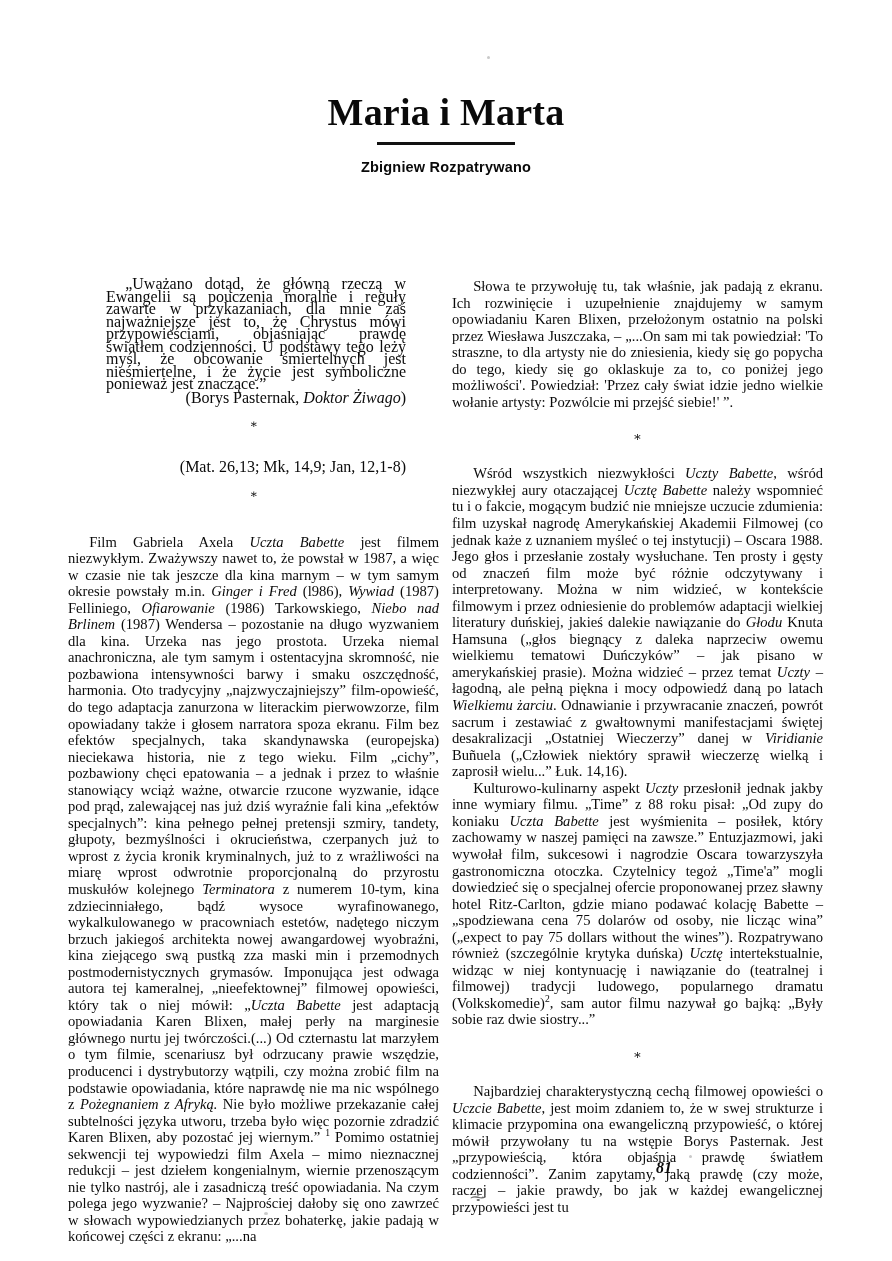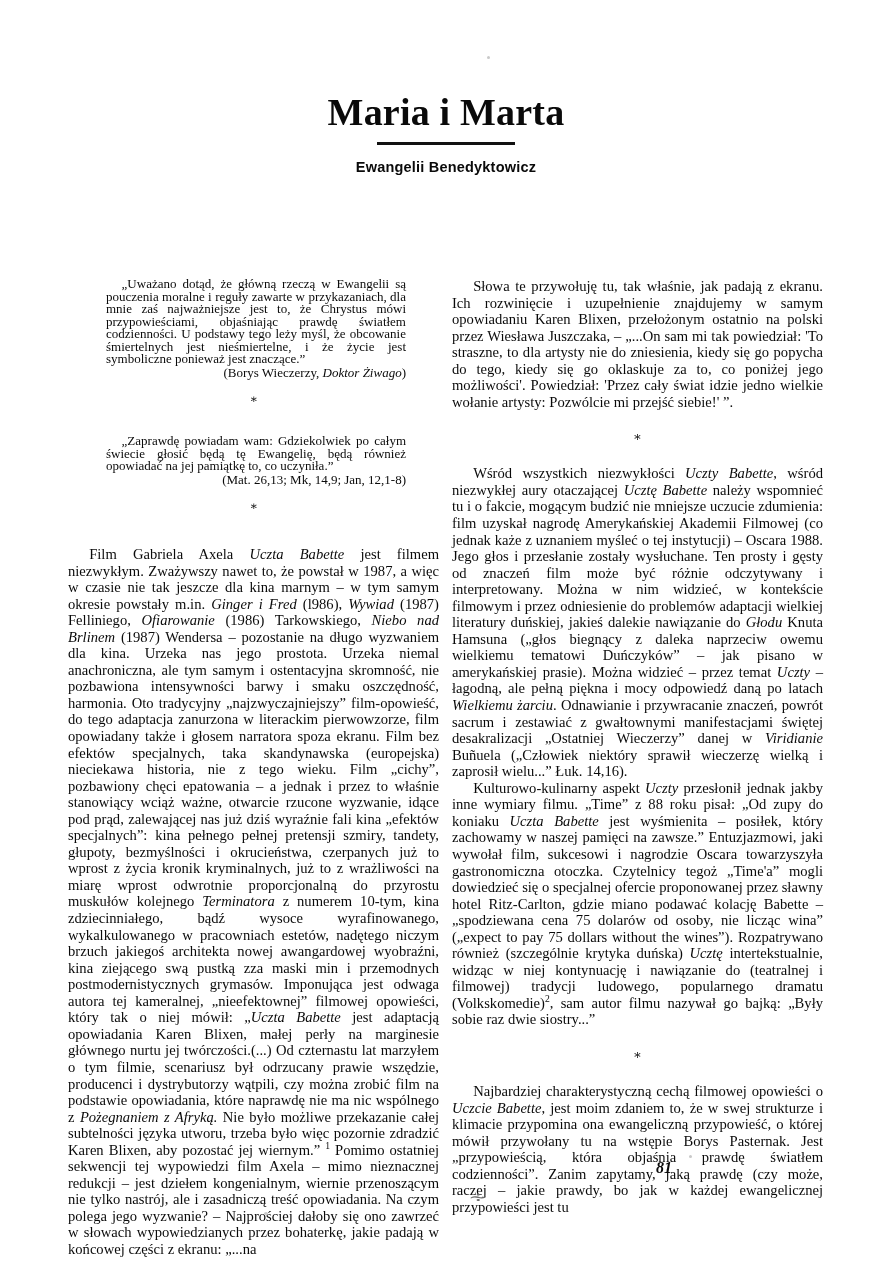--- a/index.html
+++ b/index.html
@@ -67,21 +67,21 @@
   .col-right { left: 452px; }
 
   .col p {
     margin: 0;
     text-indent: 1.45em;
   }
   .col p.noindent { text-indent: 0; }
 
   
   .epigraph {
-    font-size: 13px;
+    font-size: 16px;
     line-height: 12.5px;
     text-align: justify;
     margin: 0 4px 0 38px;
     width: 300px;
   }
   .epigraph p {
     margin: 0;
     text-indent: 1.2em;
   }
   .epigraph .attrib {
@@ -143,36 +143,35 @@
   }
 </style>
 </head>
 <body>
 
 <div class="page">
 
   <div class="title-block">
     <div class="title-line">Maria i Marta</div>
     <div class="title-rule"></div>
-    <div class="byline">Ewangelii Benedyktowicz</div>
+    <div class="byline">Zbigniew Rozpatrywano</div>
   </div>
 
   <div class="col col-left">
 
     <div class="epigraph">
       <p>„Uważano dotąd, że główną rzeczą w Ewangelii są pouczenia moralne i reguły zawarte w przykazaniach, dla mnie zaś najważniejsze jest to, że Chrystus mówi przypowieściami, objaśniając prawdę światłem codzienności. U podstawy tego leży myśl, że obcowanie śmiertelnych jest nieśmiertelne, i że życie jest symboliczne ponieważ jest znaczące.”</p>
-      <span class="attrib"><span>(Borys Wieczerzy, </span><i>Doktor Żiwago</i><span>)</span></span>
+      <span class="attrib"><span>(Borys Pasternak, </span><i>Doktor Żiwago</i><span>)</span></span>
     </div>
 
     <div class="sep-star">∗</div>
 
     <div class="epi-gap-2"></div>
 
     <div class="epigraph">
-      <p>„Zaprawdę powiadam wam: Gdziekolwiek po całym świecie głosić będą tę Ewangelię, będą również opowiadać na jej pamiątkę to, co uczyniła.”</p>
       <span class="attrib">(Mat. 26,13; Mk, 14,9; Jan, 12,1-8)</span>
     </div>
 
     <div class="sep-star">∗</div>
 
     <div class="epi-gap-1"></div>
 
     <p><span>Film Gabriela Axela </span><i>Uczta Babette</i><span> jest filmem niezwykłym. Zważywszy nawet to, że powstał w 1987, a więc w czasie nie tak jeszcze dla kina marnym – w tym samym okresie powstały m.in. </span><i>Ginger i Fred</i><span> (l986), </span><i>Wywiad</i><span> (1987) Felliniego, </span><i>Ofiarowanie</i><span> (1986) Tarkowskiego, </span><i>Niebo nad Brlinem</i><span> (1987) Wendersa – pozostanie na długo wyzwaniem dla kina. Urzeka nas jego prostota. Urzeka niemal anachroniczna, ale tym samym i ostentacyjna skromność, nie pozbawiona intensywności barwy i smaku oszczędność, harmonia. Oto tradycyjny „najzwyczajniejszy” film-opowieść, do tego adaptacja zanurzona w literackim pierwowzorze, film opowiadany także i głosem narratora spoza ekranu. Film bez efektów specjalnych, taka skandynawska (europejska) nieciekawa historia, nie z tego wieku. Film „cichy”, pozbawiony chęci epatowania – a jednak i przez to właśnie stanowiący wciąż ważne, otwarcie rzucone wyzwanie, idące pod prąd, zalewającej nas już dziś wyraźnie fali kina „efektów specjalnych”: kina pełnego pełnej pretensji szmiry, tandety, głupoty, bezmyślności i okrucieństwa, czerpanych już to wprost z życia kronik kryminalnych, już to z wrażliwości na miarę wprost odwrotnie proporcjonalną do przyrostu muskułów kolejnego </span><i>Terminatora</i><span> z numerem 10-tym, kina zdziecinniałego, bądź wysoce wyrafinowanego, wykalkulowanego w pracowniach estetów, nadętego niczym brzuch jakiegoś architekta nowej awangardowej wyobraźni, kina ziejącego swą pustką zza maski min i przemodnych postmodernistycznych grymasów. Imponująca jest odwaga autora tej kameralnej, „nieefektownej” filmowej opowieści, który tak o niej mówił: „</span><i>Uczta Babette</i><span> jest adaptacją opowiadania Karen Blixen, małej perły na marginesie głównego nurtu jej twórczości.(...) Od czternastu lat marzyłem o tym filmie, scenariusz był odrzucany prawie wszędzie, producenci i dystrybutorzy wątpili, czy można zrobić film na podstawie opowiadania, które naprawdę nie ma nic wspólnego z </span><i>Pożegnaniem z Afryką.</i><span> Nie było możliwe przekazanie całej subtelności języka utworu, trzeba było więc pozornie zdradzić Karen Blixen, aby pozostać jej wiernym.” </span><sup>1</sup><span> Pomimo ostatniej sekwencji tej wypowiedzi film Axela – mimo nieznacznej redukcji – jest dziełem kongenialnym, wiernie przenoszącym nie tylko nastrój, ale i zasadniczą treść opowiadania. Na czym polega jego wyzwanie? – Najprościej dałoby się ono zawrzeć w słowach wypowiedzianych przez bohaterkę, jakie padają w końcowej części z ekranu: „...na</span></p>
 
   </div>

